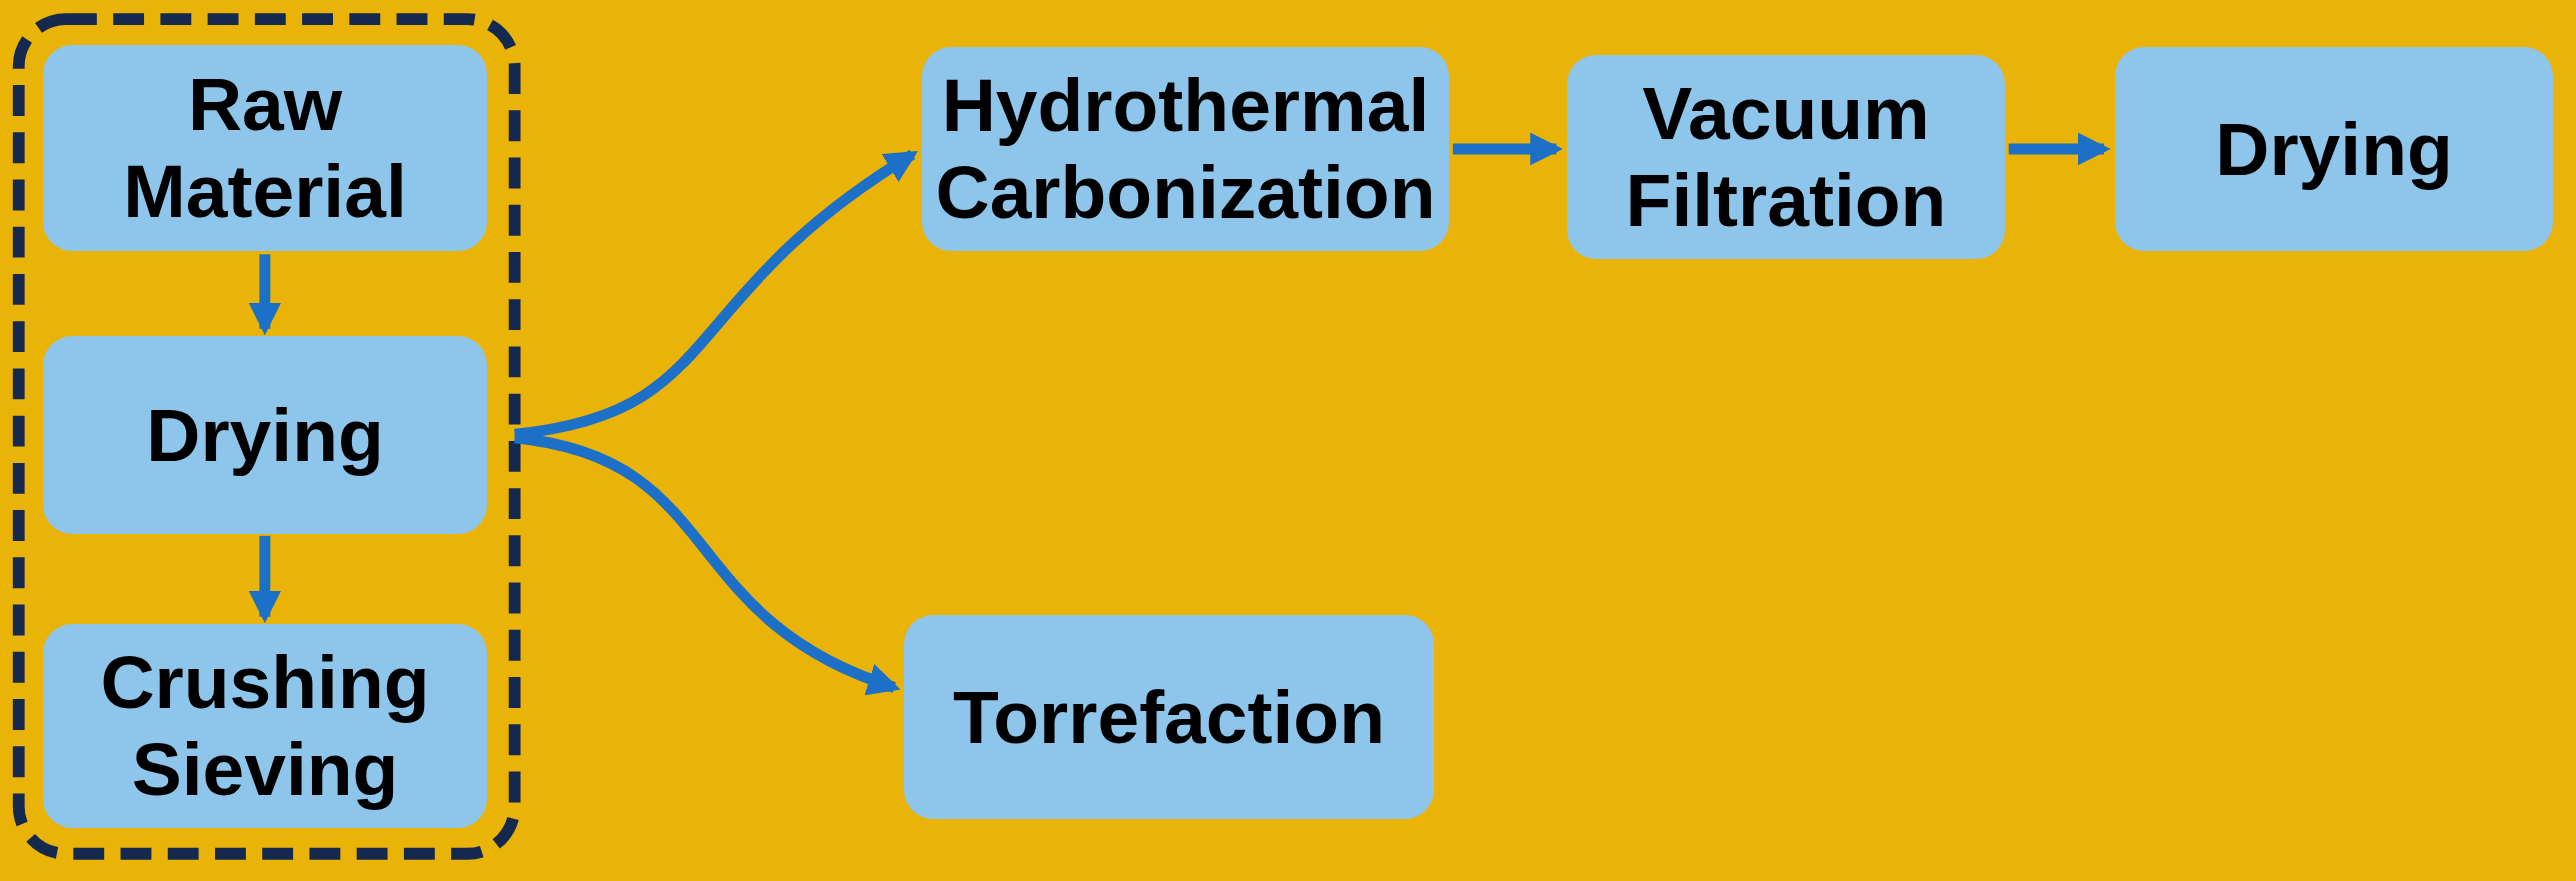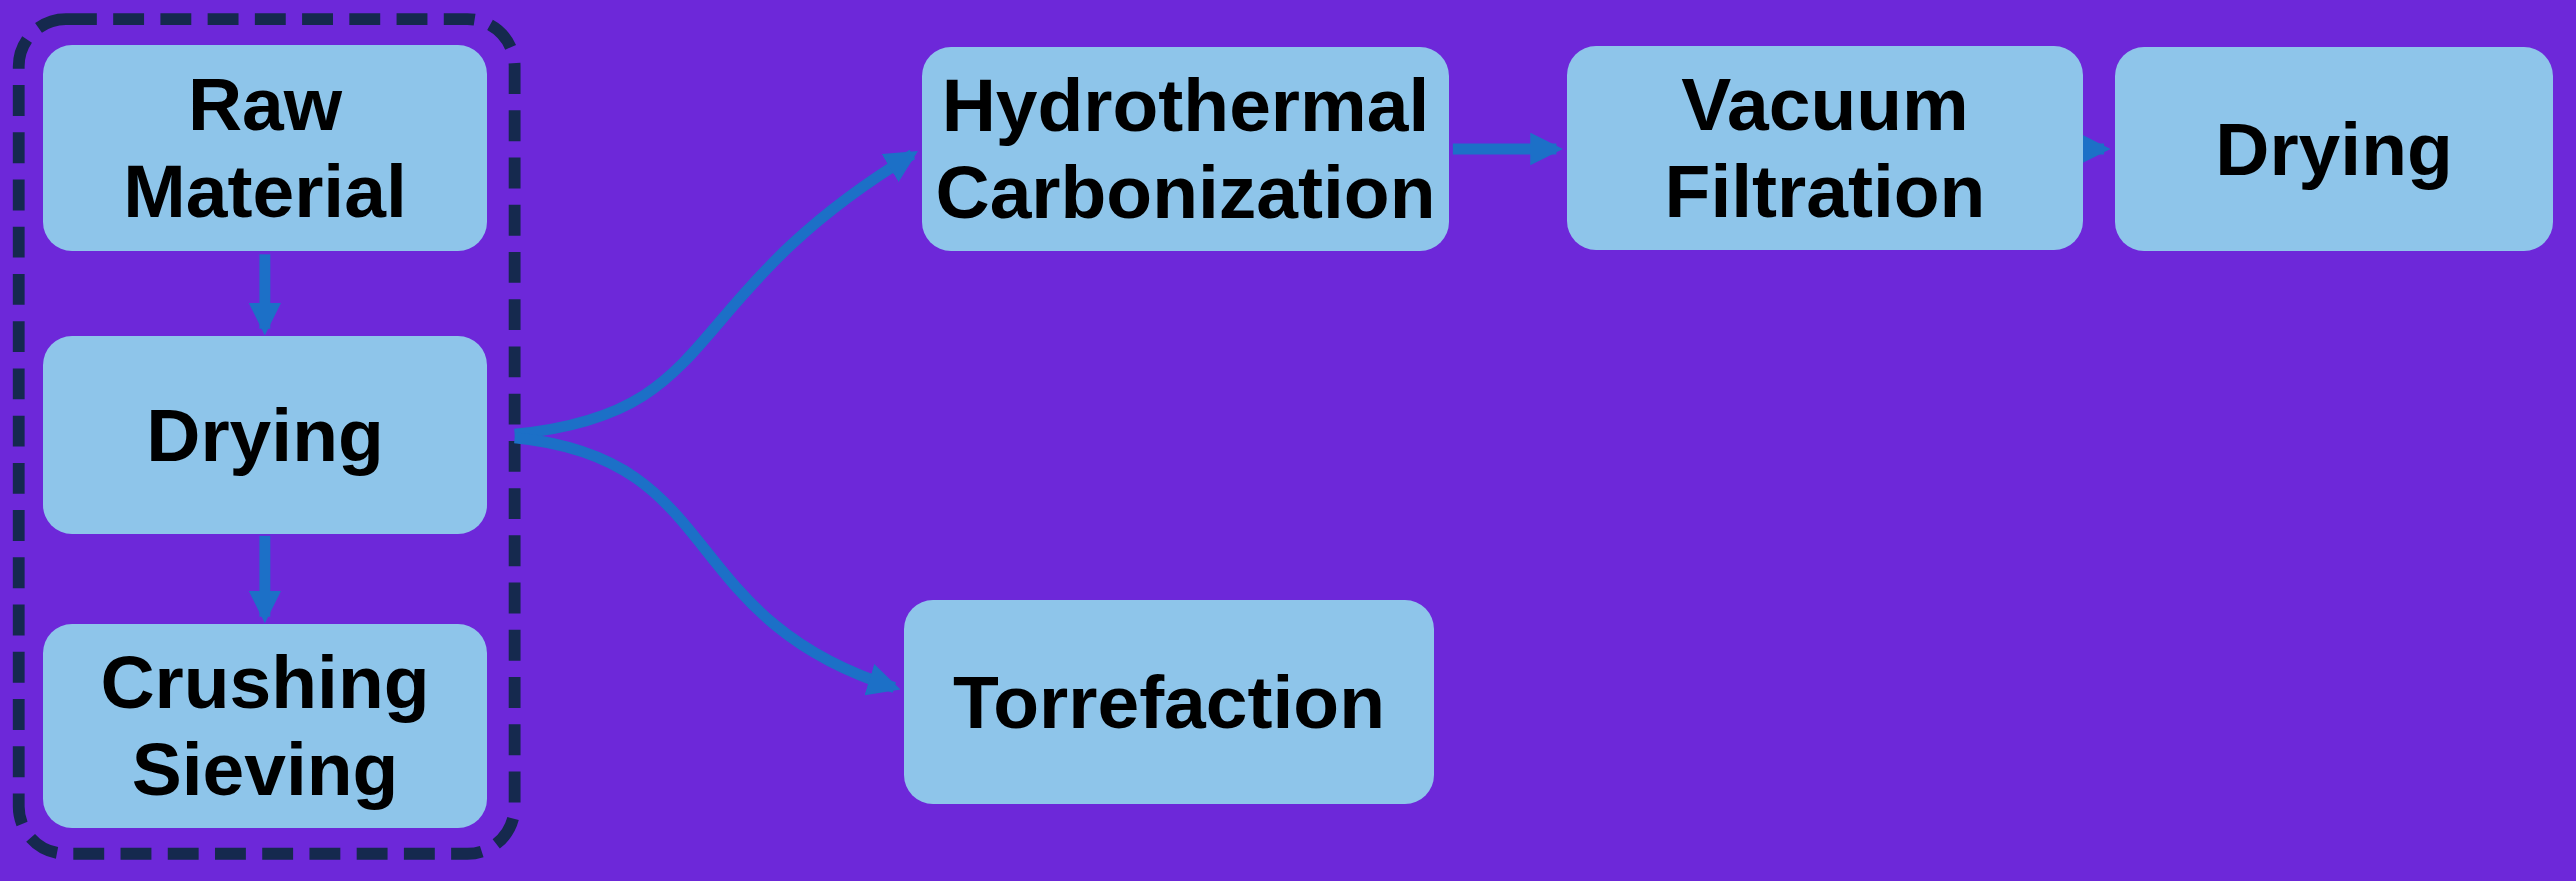--- a/index.html
+++ b/index.html
@@ -1,20 +1,20 @@
 <!DOCTYPE html>
 <html style="font-size:14.5px"><head>
 <meta charset="utf-8">
 <style>
   html,body{margin:0;padding:0;background:#ffffff;}
   .canvas{
     position:relative;
     width:2576px;
     height:881px;
-    background:#6d28d9;
+    background:#eab308;
     overflow:hidden;
     font-family:"Liberation Sans", sans-serif;
   }
   .layer{position:absolute;left:0;top:0;}
   .group-outline{
     fill:none;
     stroke:#15294E;
     stroke-width:13;
     stroke-dasharray:34 18;
   }
@@ -34,23 +34,23 @@
     color:#000000;
     font-weight:700;
     font-size:75px;
     line-height:1.16;
     white-space:pre-line;
   }
   #n-raw   {left:43px;   top:45px;  width:444px; height:206px;}
   #n-dry1  {left:43px;   top:336px; width:444px; height:198px;}
   #n-crush {left:43px;   top:624px; width:444px; height:204px;}
   #n-htc   {left:922px; top:47px;  width:527px; height:204px;}
-  #n-vac   {left:1567px; top:46px;  width:516px; height:204px;}
+  #n-vac   {left:1567px; top:55px;  width:438px; height:204px;}
   #n-dry2  {left:2115px; top:47px;  width:438px; height:204px;}
-  #n-torr  {left:904px;  top:600px; width:530px; height:204px;}
+  #n-torr  {left:904px;  top:615px; width:530px; height:204px;}
 </style>
 </head>
 <body>
 
 <div class="canvas">
 
   <svg class="layer" width="2576" height="881" viewBox="0 0 2835 970">
     <defs>
       <marker id="ah" viewBox="0 0 10 10" refX="8" refY="5" markerWidth="3" markerHeight="3" orient="auto-start-reverse">
         <path d="M0,0 L10,5 L0,10 z" fill="#1C70C7"></path>

